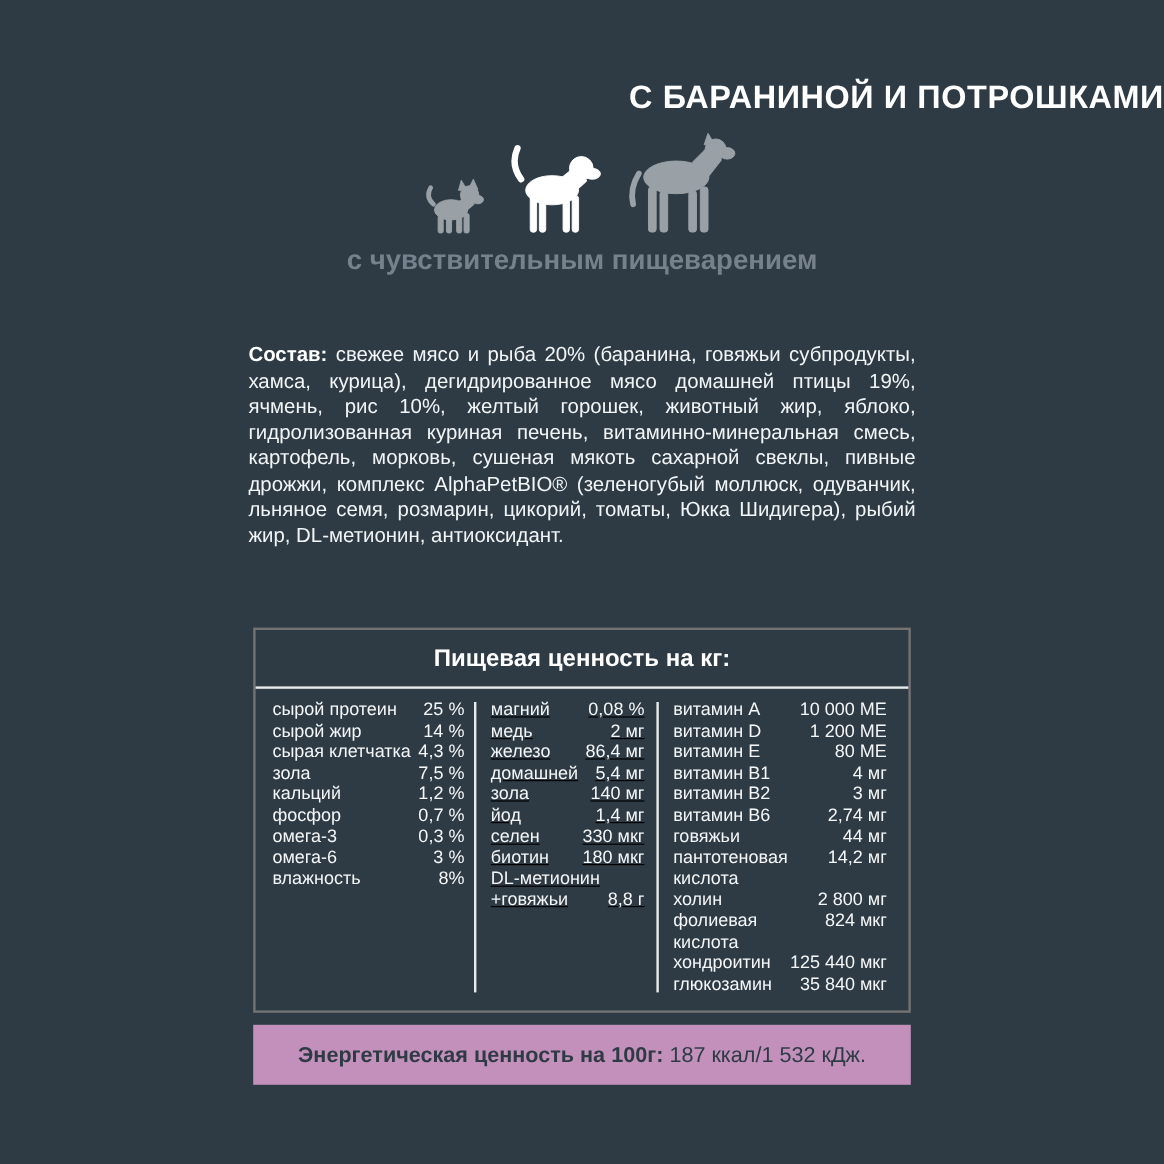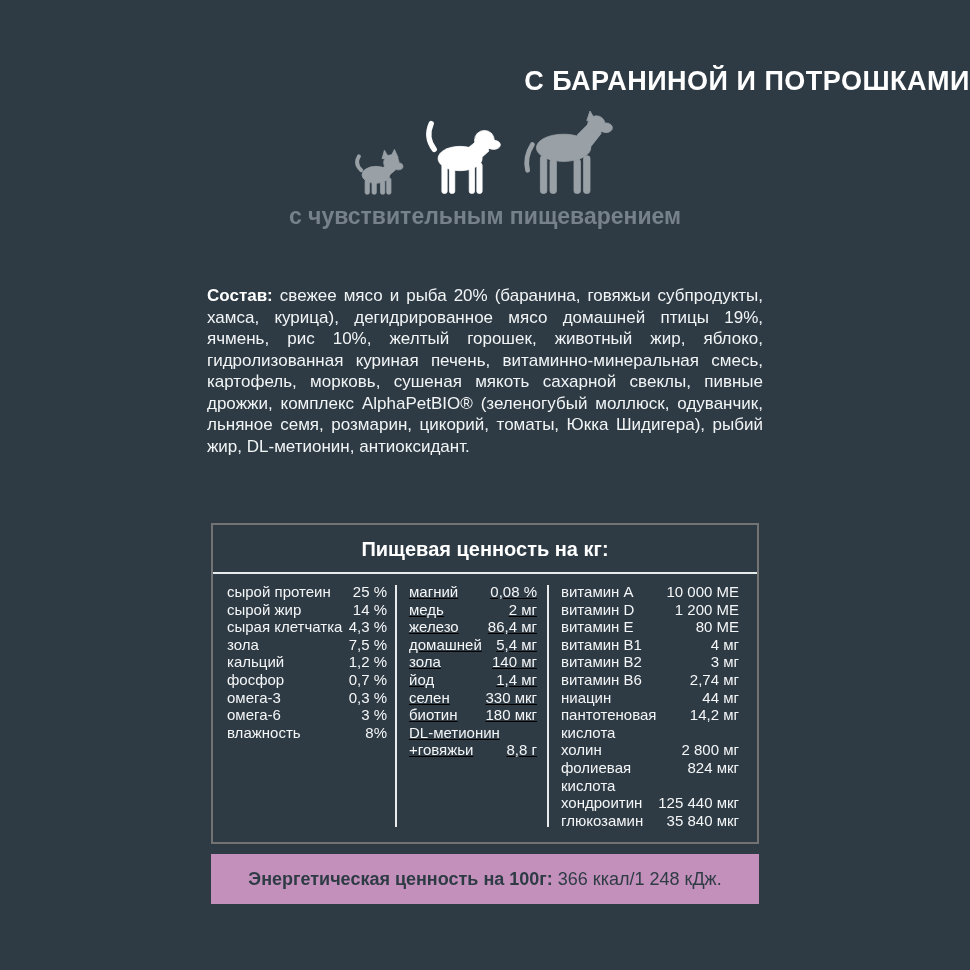--- a/index.html
+++ b/index.html
@@ -241,21 +241,21 @@
           </div>
         <div class="row">
             <span>витамин B2</span>
             <span>3 мг</span>
           </div>
         <div class="row">
             <span>витамин B6</span>
             <span>2,74 мг</span>
           </div>
         <div class="row">
-            <span>ниацин</span>
+            <span>говяжьи</span>
             <span>44 мг</span>
           </div>
         <div class="row">
             <span>пантотеновая</span>
             <span>14,2 мг</span>
           </div>
         <div class="row">
             <span>кислота</span>
             <span></span>
           </div>
@@ -279,16 +279,16 @@
             <span>глюкозамин</span>
             <span>35 840 мкг</span>
           </div>
       </div>
 
     </div>
   </div>
 
   <div class="energy">
     <b>Энергетическая ценность на 100г:</b>
-    <span>366 ккал/1 248 кДж.</span>
+    <span>187 ккал/1 532 кДж.</span>
   </div>
 
 </div>
 
 </body></html>

